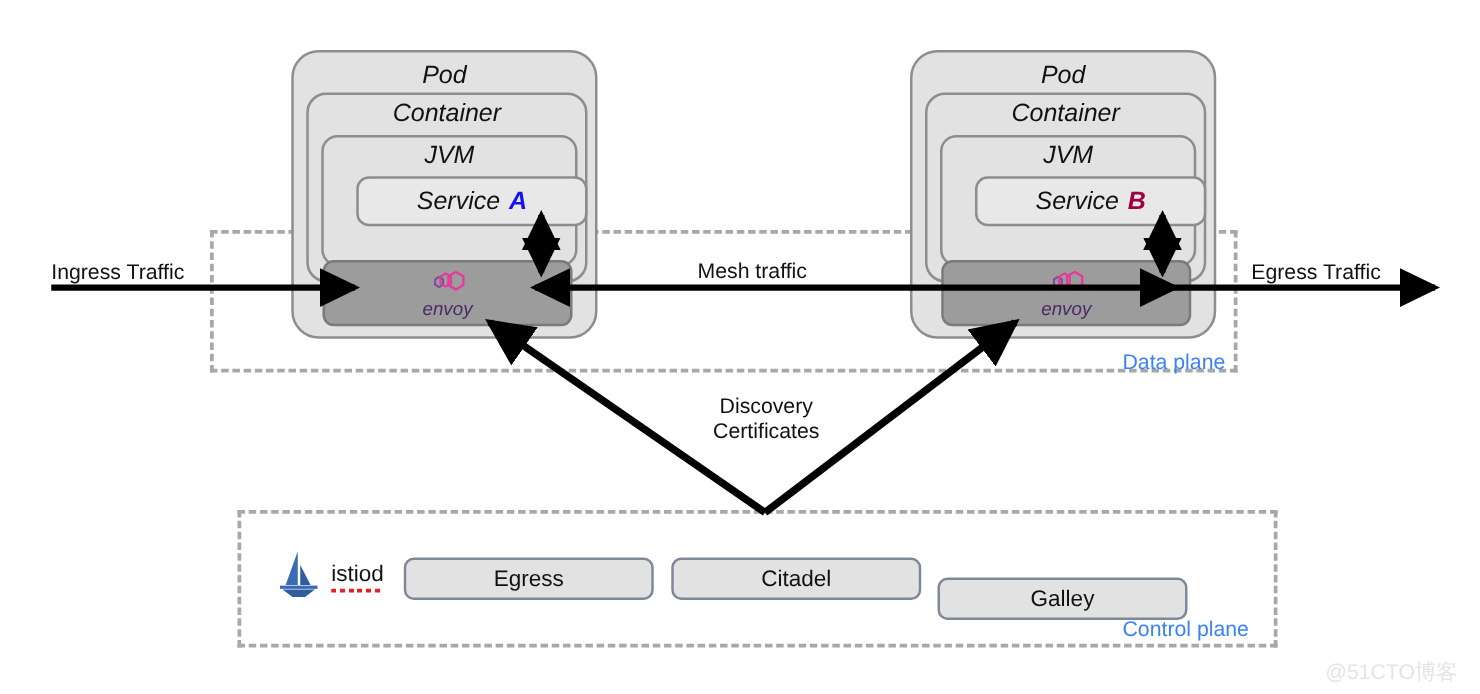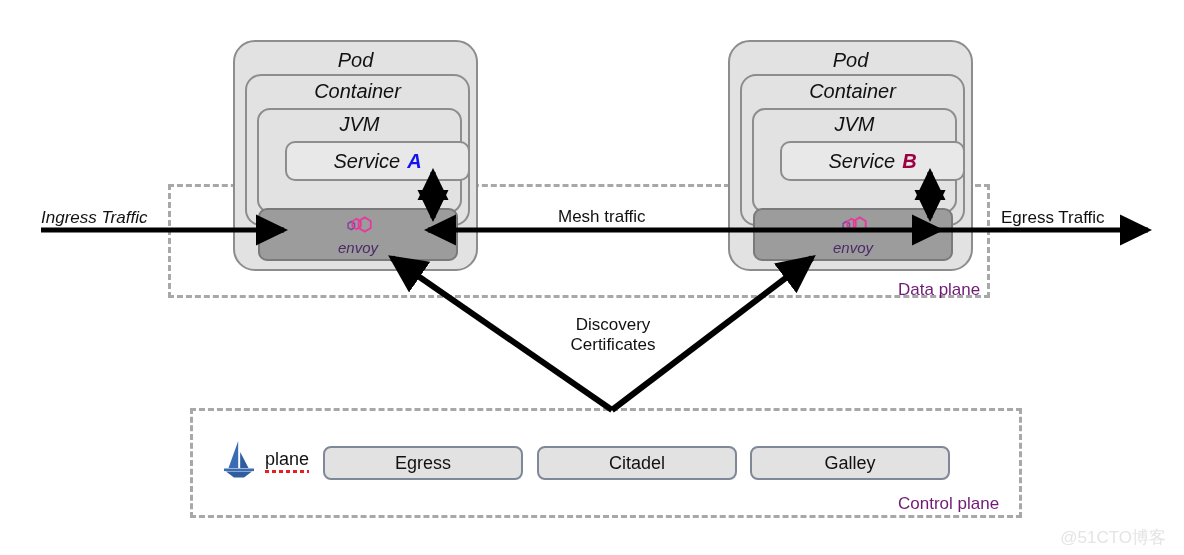--- a/index.html
+++ b/index.html
@@ -35,21 +35,21 @@
   #control-plane-box {
     left: 190px;
     top: 408px;
     width: 832px;
     height: 110px;
     z-index: 1;
   }
   .plane-label {
     position: absolute;
     font-size: 17px;
-    color: #701a75;
+    color: #3b82f6;
     white-space: nowrap;
     z-index: 6;
   }
   #data-plane-label { left: 898px; top: 280px; }
   #control-plane-label { left: 898px; top: 494px; }
 
   
   .pod {
     position: absolute;
     box-sizing: border-box;
@@ -152,21 +152,21 @@
   }
 
   
   .edge-label {
     position: absolute;
     font-size: 17px;
     color: #111111;
     white-space: nowrap;
     z-index: 6;
   }
-  #ingress-label { left: 41px; top: 208px; font-style: italic; }
+  #ingress-label { left: 41px; top: 208px; }
   #egress-label  { left: 1001px; top: 208px; }
   #mesh-label    { left: 558px; top: 207px; }
 
   #discovery-label {
     position: absolute;
     left: 543px;
     top: 315px;
     width: 140px;
     text-align: center;
     font-size: 17px;
@@ -217,21 +217,21 @@
     border-radius: 8px;
     display: flex;
     align-items: center;
     justify-content: center;
     font-size: 18px;
     color: #111111;
     z-index: 4;
   }
   #cp-pilot   { left: 323px; width: 200px; }
   #cp-citadel { left: 537px; width: 200px; }
-  #cp-galley  { left: 750px; width: 200px; }
+  #cp-galley  { left: 750px; width: 200px; margin-top: 16px; }
 
   
   #watermark {
     position: absolute;
     right: 18px;
     bottom: 6px;
     font-size: 17px;
     color: #e4e4e4;
     white-space: nowrap;
     z-index: 8;
@@ -327,21 +327,21 @@
   <div id="control-plane-label" class="plane-label">Control plane</div>
 
   <div id="istiod-logo">
     <svg class="boat-svg" viewBox="0 0 40 42">
       <path d="M19.2 3 L19.2 30 L9.5 30 Z" fill="#3a6cb4"></path>
       <path d="M21.2 14 L21.2 30 L29.5 30 Z" fill="#2f5da0"></path>
       <rect x="5" y="30.5" width="30" height="2.6" fill="#3a6cb4"></rect>
       <path d="M7 33.5 L33 33.5 L25 39.5 L15 39.5 Z" fill="#2f5da0"></path>
     </svg>
     <span class="istiod-text-wrap">
-      <span class="istiod-text">plane</span>
+      <span class="istiod-text">istiod</span>
       <span class="spell-underline"></span>
     </span>
   </div>
 
   <div id="cp-pilot" class="cp-component">
     <span>Egress</span>
   </div>
   <div id="cp-citadel" class="cp-component">
     <span>Citadel</span>
   </div>

